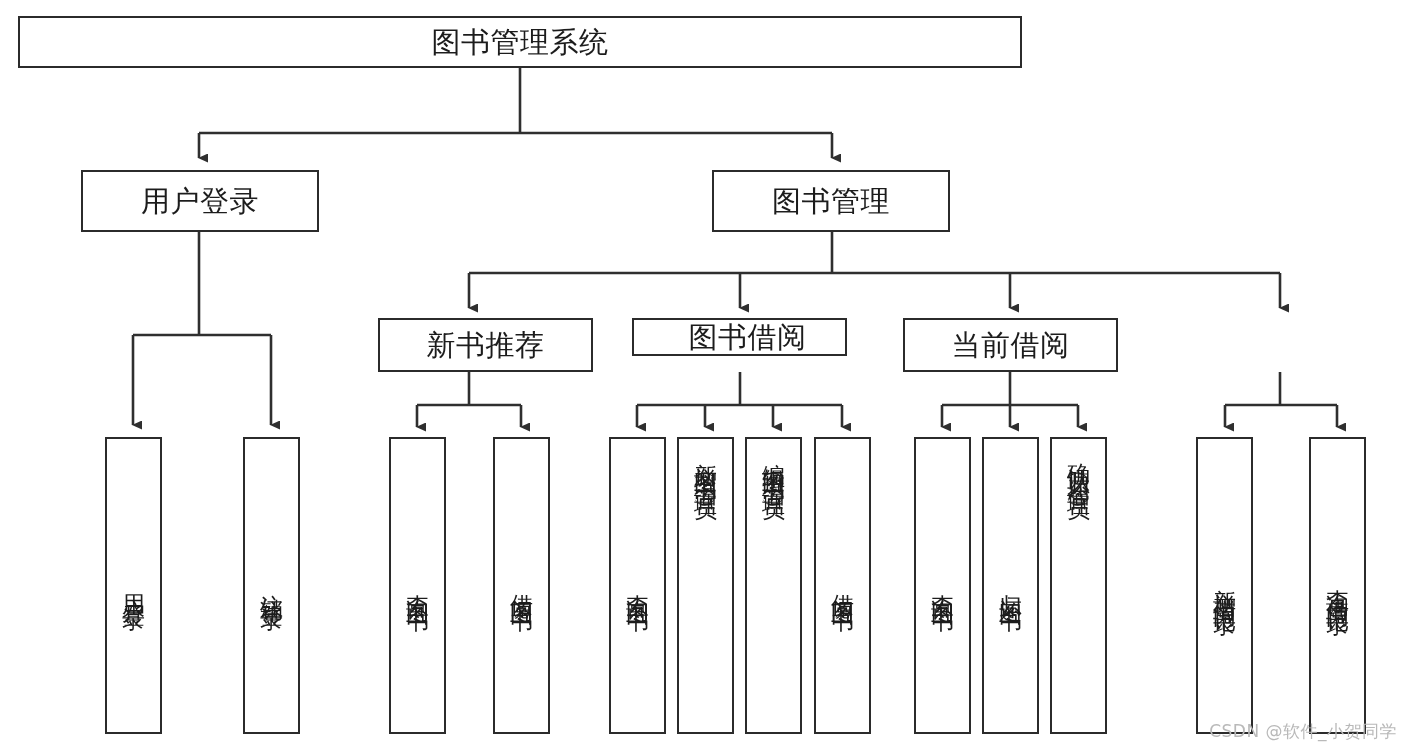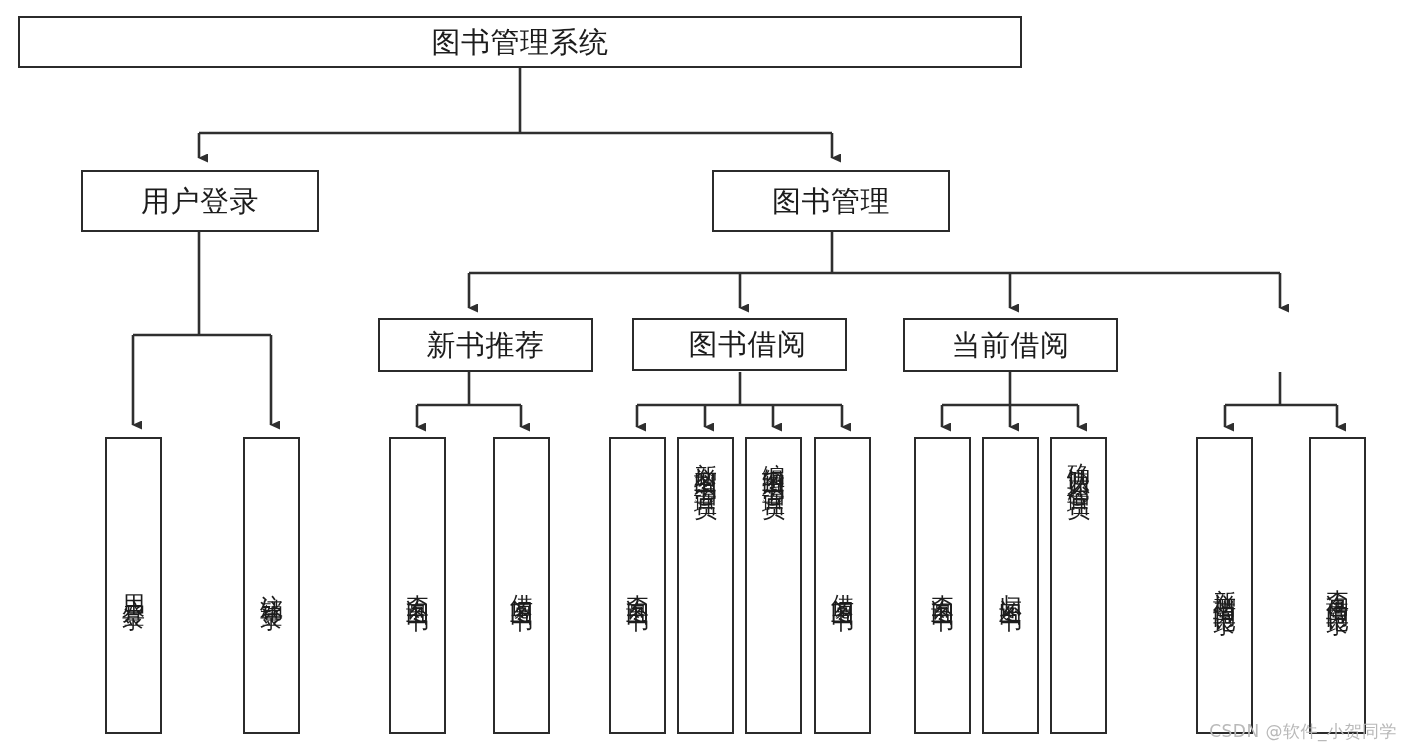--- a/index.html
+++ b/index.html
@@ -135,21 +135,21 @@
   </div>
 
   <div class="node-box" style="left:712px; top:170px; width:238px; height:62px;">
     <span class="node-label-h">图书管理</span>
   </div>
 
   <div class="node-box" style="left:378px; top:318px; width:215px; height:54px;">
     <span class="node-label-h">新书推荐</span>
   </div>
 
-  <div class="node-box" style="left:632px; top:318px; width:215px; height:53px;padding-left:16px;">
+  <div class="node-box" style="left:632px; top:318px; width:215px; height:38px;padding-left:16px;">
     <span class="node-label-h">图书借阅</span>
   </div>
 
   <div class="node-box" style="left:903px; top:318px; width:215px; height:54px;">
     <span class="node-label-h">当前借阅</span>
   </div>
 
 
   <div class="node-box leaf-box center-v" style="left:105px; top:437px; width:57px; height:297px;">
     <span class="node-label-v">用户登录</span>

